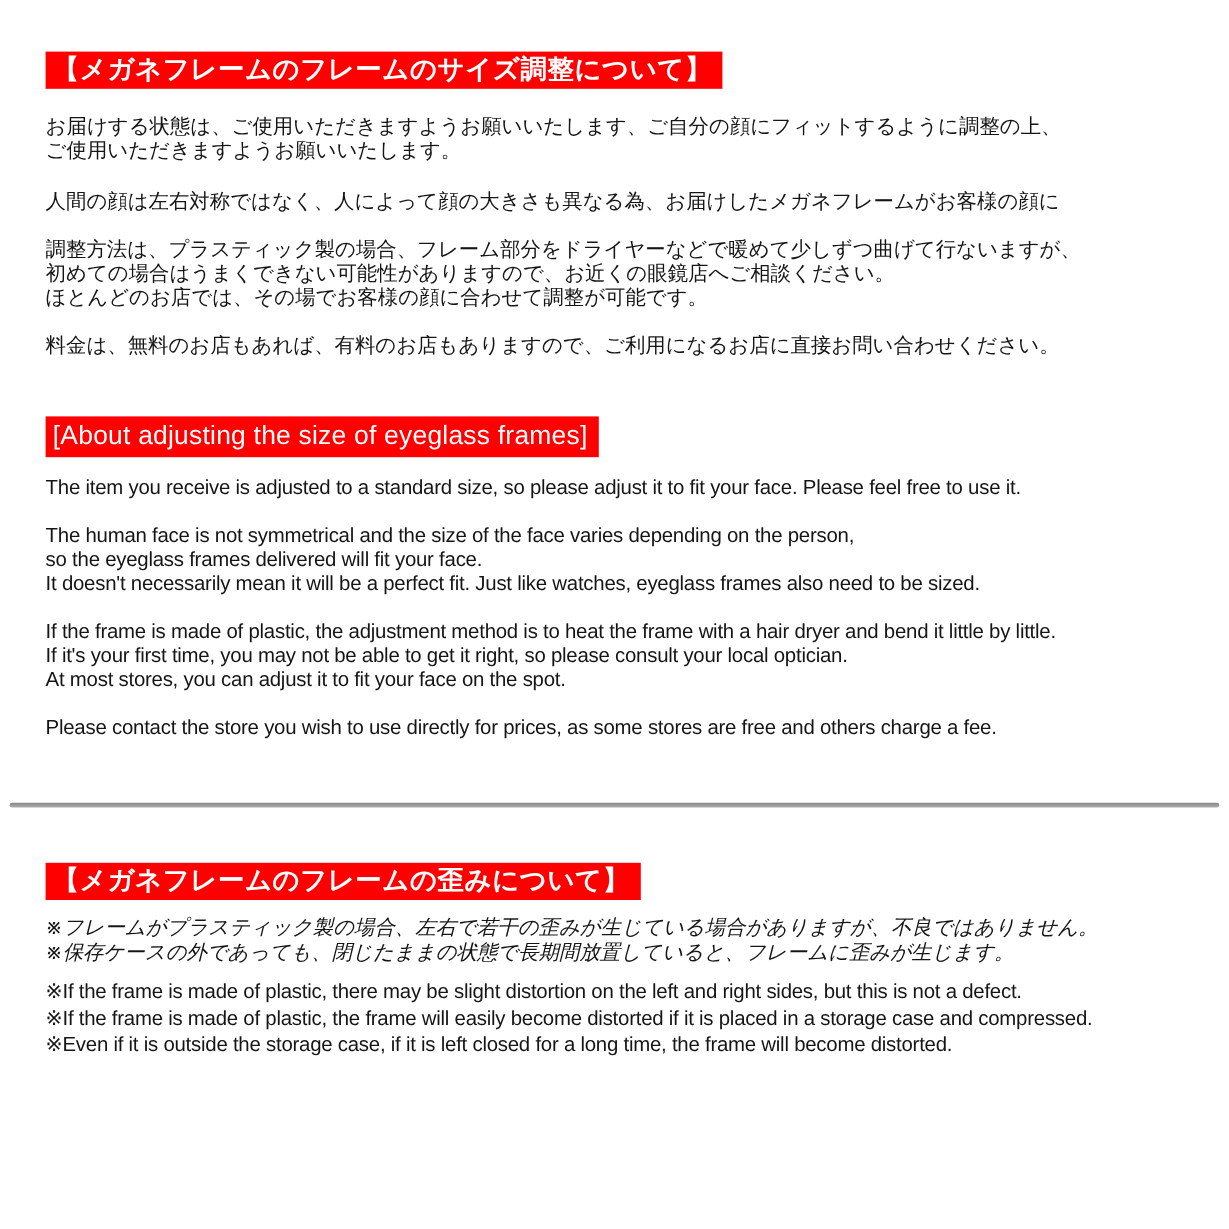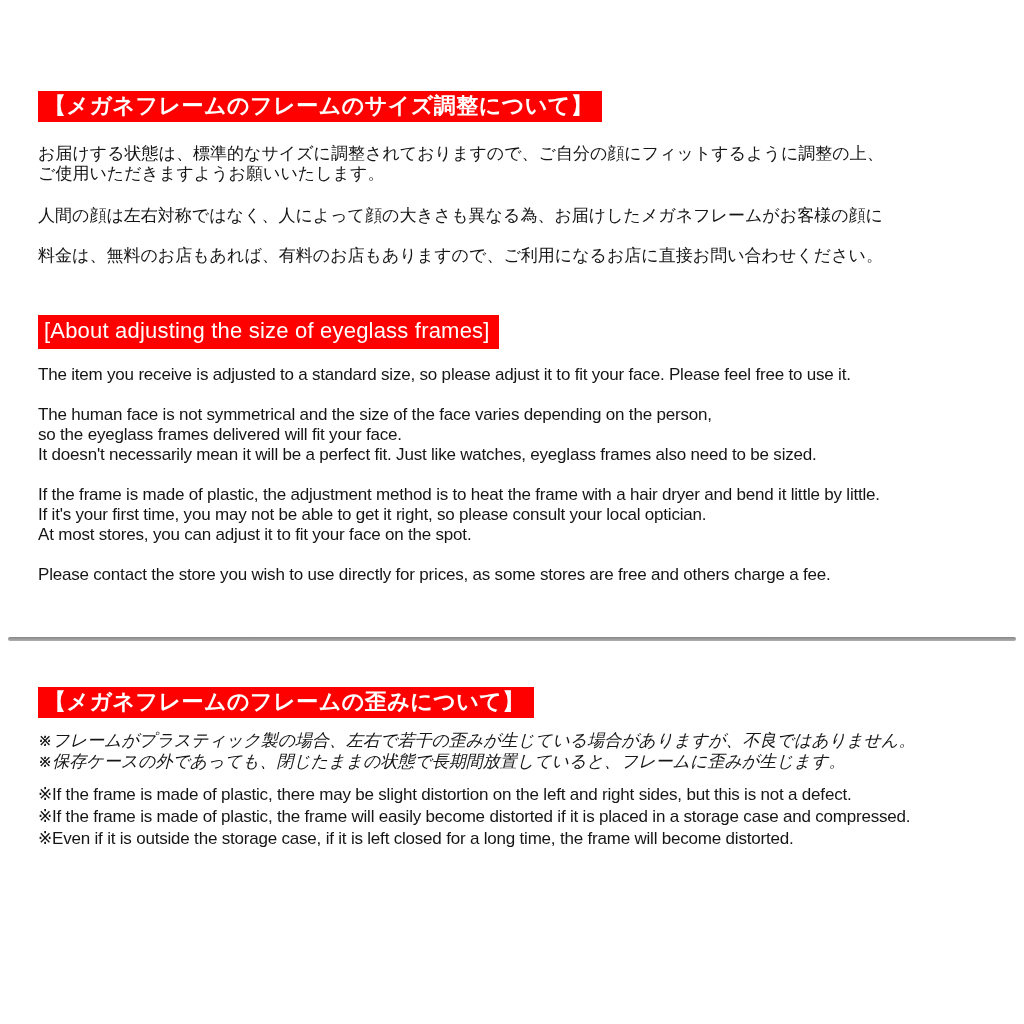--- a/index.html
+++ b/index.html
@@ -5,21 +5,21 @@
   * { box-sizing: border-box; }
   html, body {
     margin: 0; padding: 0;
     width: 1024px; height: 1024px;
     background: #ffffff;
     overflow: hidden;
     font-family: "Liberation Sans", "DejaVu Sans", sans-serif;
     color: #151515;
   }
   .content { padding-left: 38px; padding-right: 28px; }
-  .content.first { padding-top: 43px; margin-top: 48px; }
+  .content.first { padding-top: 43px; }
 
   
   .hdr {
     display: inline-block;
     background: #ff0000;
     color: #ffffff;
     line-height: 1;
     white-space: nowrap;
   }
   .hdr.jp { font-size: 22px; font-weight: bold; padding: 4px 9px 5px 6px; letter-spacing: 0.5px; }
@@ -58,28 +58,33 @@
 </head>
 <body>
 
 <div class="content first">
 
   <div class="hdr-row">
     <span class="hdr jp">【メガネフレームのフレームのサイズ調整について】</span>
   </div>
 
   <div class="para jp-text mt22">
-    <div class="line">お届けする状態は、標準的なサイズに調整されておりますので、ご自分の顔にフィットするように調整の上、</div>
+    <div class="line">お届けする状態は、ご使用いただきますようお願いいたします、ご自分の顔にフィットするように調整の上、</div>
     <div class="line">ご使用いただきますようお願いいたします。</div>
   </div>
 
   <div class="para jp-text mt22">
     <div class="line">人間の顔は左右対称ではなく、人によって顔の大きさも異なる為、お届けしたメガネフレームがお客様の顔に</div>
   </div>
 
+  <div class="para jp-text mt20">
+    <div class="line">調整方法は、プラスティック製の場合、フレーム部分をドライヤーなどで暖めて少しずつ曲げて行ないますが、</div>
+    <div class="line">初めての場合はうまくできない可能性がありますので、お近くの眼鏡店へご相談ください。</div>
+    <div class="line">ほとんどのお店では、その場でお客様の顔に合わせて調整が可能です。</div>
+  </div>
 
   <div class="para jp-text mt20">
     <div class="line">料金は、無料のお店もあれば、有料のお店もありますので、ご利用になるお店に直接お問い合わせください。</div>
   </div>
 
   <div class="hdr-row mt49">
     <span class="hdr en">[About adjusting the size of eyeglass frames]</span>
   </div>
 
   <div class="para en-text mt16">

